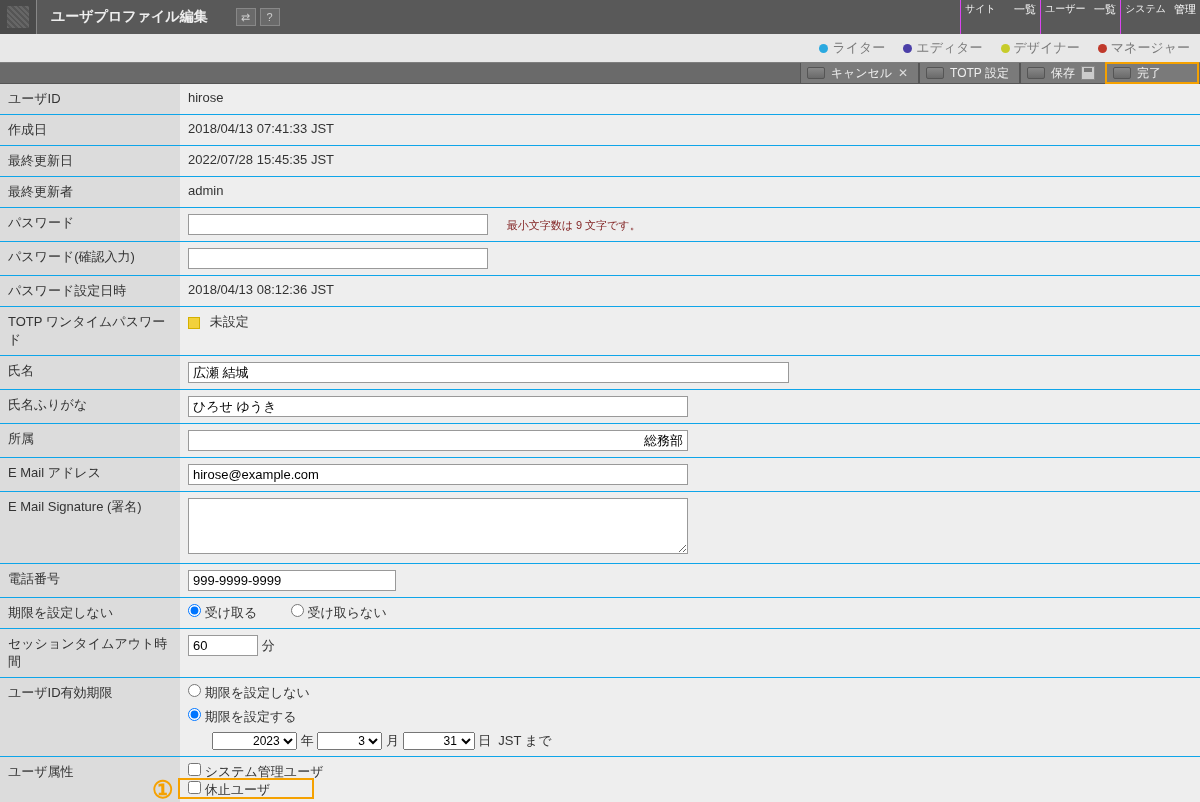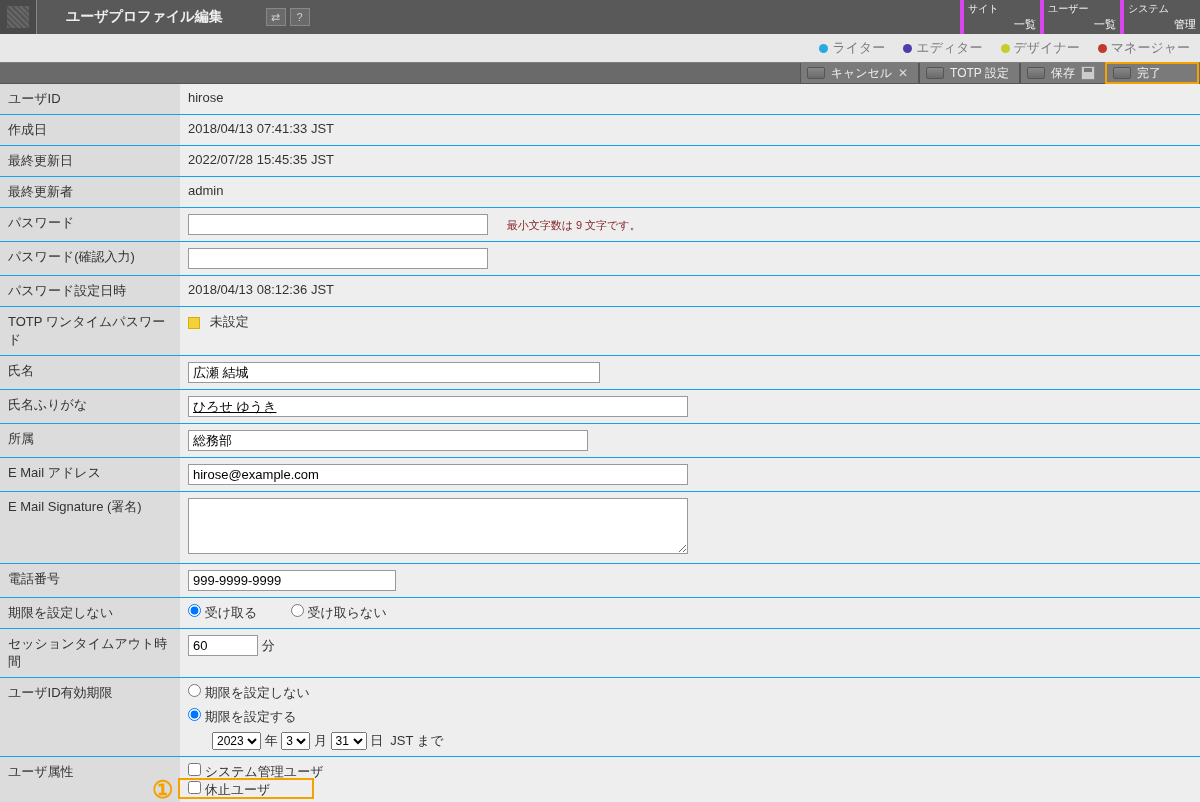--- a/index.html
+++ b/index.html
@@ -3,25 +3,25 @@
 <meta charset="utf-8">
 <style>
 * { box-sizing: border-box; margin: 0; padding: 0; }
 body { font-family: "Hiragino Kaku Gothic ProN", "Meiryo", sans-serif; font-size: 13px; color: #333; background: #e8e8e8; }
 .page-wrap { width: 1200px; height: 802px; overflow: hidden; position: relative; background: #e8e8e8; }
 
 
 .topbar { height: 34px; background: #595959; display: flex; align-items: stretch; color: #fff; }
 .topbar .logo { width: 36px; background: #4a4a4a; display:flex; align-items:center; justify-content:center; }
 .logo-box { width: 22px; height: 22px; background: repeating-linear-gradient(45deg,#666,#666 2px,#555 2px,#555 4px); }
-.topbar .title { padding: 0 29px; display:flex; align-items:center; font-weight: bold; font-size: 14px; color:#eee; border-left:1px solid #888; flex: 0 0 auto; }
+.topbar .title { padding: 0 14px; display:flex; align-items:center; font-weight: bold; font-size: 14px; color:#eee; border-left:1px solid #888; flex: 0 0 auto; }
 .topbar .spacer { flex: 1; display:flex; align-items:center; padding-left:14px; gap:4px; }
 .topbar .sqbtn { width:20px; height:18px; border:1px solid #888; background:#6a6a6a; display:inline-flex; align-items:center; justify-content:center; font-size:11px; color:#ccc; }
 .topbar .gmenus { display:flex; }
-.gmenu { width: 80px; border-left:4px solid #d946ef; display:flex; flex-direction:column; justify-content:space-between; padding:2px 4px 2px 4px; font-size:11px; background:#595959; }
+.gmenu { width: 80px; border-left:1px solid #d946ef; display:flex; justify-content:space-between; padding:2px 4px 2px 4px; font-size:11px; background:#595959; }
 .gmenu .gtop { font-size:10px; color:#eee; }
 .gmenu .gbot { text-align:right; color:#fff; }
 
 
 .rolestrip { height: 28px; background: #e8e8e8; display:flex; align-items:center; justify-content:flex-end; padding: 0 10px; gap:18px; color:#7a7a7a; font-size:13px; }
 .rolestrip .dot { width:9px; height:9px; border-radius:50%; display:inline-block; margin-right:4px; vertical-align:middle; }
 
 
 .callout2 { position:absolute; right: 50px; top: 60px; color:#f5a100; font-size:24px; font-weight:bold; pointer-events:none; }
 .callout1 { position:absolute; left: 152px; top: 776px; color:#f5a100; font-size:24px; font-weight:bold; pointer-events:none; }
@@ -39,21 +39,21 @@
 .formwrap { height: calc(802px - 34px - 28px - 22px); overflow-y: scroll; background:#e8e8e8; }
 .formtbl { width: 100%; border-collapse: collapse; }
 .formtbl td { border-bottom:1px solid #0ea5e9; padding: 6px 8px; vertical-align: top; font-size:13px; }
 .formtbl td.lab { width: 180px; background:#dcdcdc; color:#333; }
 .formtbl td.val { background:#eeeeee; }
 input[type=text], input[type=password] { font-size:13px; padding:2px 4px; border:1px solid #999; background:#fff; }
 textarea { font-size:13px; padding:2px 4px; border:1px solid #999; background:#fff; resize:both; }
 .hint { color:#7f1d1d; font-size:11px; margin-left:15px; }
 .yellow-sq { display:inline-block; width:12px; height:12px; background:#f2d13c; border:1px solid #d4b000; margin-right:6px; vertical-align:middle; }
 .radio-row label, .check-row label { margin-right: 30px; }
-select { font-size:12px; }
+select { font-size:12px;padding-left:36px; }
 .date-inline > * { vertical-align: middle; }
 .orange-box { position:absolute; border:2px solid #f5a100; pointer-events:none; }
 .orange-att { left:178px; top:778px; width:136px; height:21px; }
 
 
 .formwrap::-webkit-scrollbar { width: 14px; }
 .formwrap::-webkit-scrollbar-track { background:#ddd; }
 .formwrap::-webkit-scrollbar-thumb { background:#aaa; border:1px solid #888; }
 </style>
 </head>
@@ -152,29 +152,29 @@
       </tr>
       <tr>
         <td class="lab">TOTP ワンタイムパスワード</td>
         <td class="val">
           <span class="yellow-sq"></span>
           <span>未設定</span>
         </td>
       </tr>
       <tr>
         <td class="lab">氏名</td>
-        <td class="val"><input type="text" style="width: 412px;" value="広瀬 結城"></td>
+        <td class="val"><input type="text" style="width: 601px;" value="広瀬 結城"></td>
       </tr>
       <tr>
         <td class="lab">氏名ふりがな</td>
-        <td class="val"><input type="text" style="width: 500px; text-decoration: underline;" value="ひろせ ゆうき"></td>
+        <td class="val"><input type="text" style="width: 500px;" value="ひろせ ゆうき"></td>
       </tr>
       <tr>
         <td class="lab">所属</td>
-        <td class="val"><input type="text" style="width: 400px;" value="総務部"></td>
+        <td class="val"><input type="text" style="width: 500px; text-align: right;" value="総務部"></td>
       </tr>
       <tr>
         <td class="lab">E Mail アドレス</td>
         <td class="val"><input type="text" style="width: 500px;" value="hirose@example.com"></td>
       </tr>
       <tr>
         <td class="lab">E Mail Signature (署名)</td>
         <td class="val"><textarea style="width: 500px; height: 56px;"></textarea></td>
       </tr>
       <tr>

